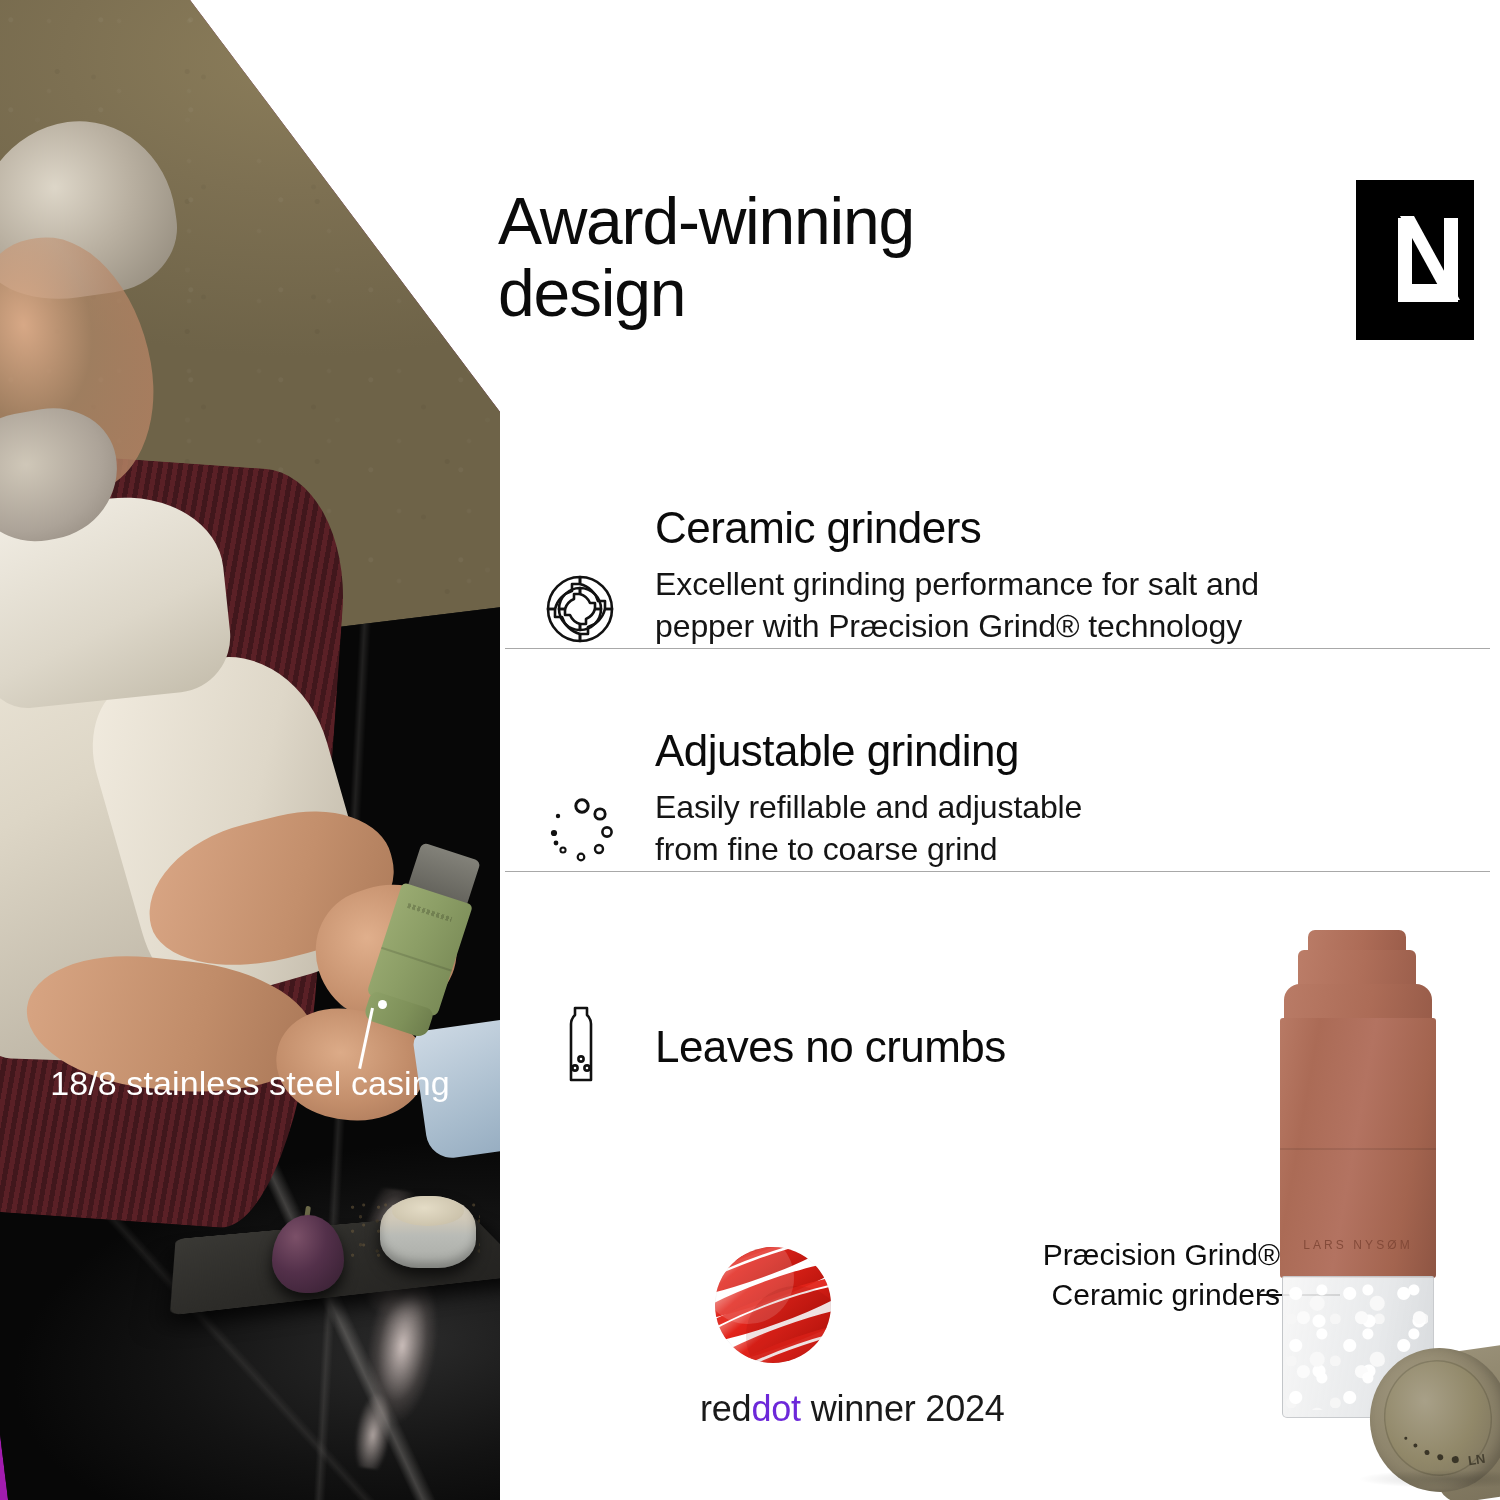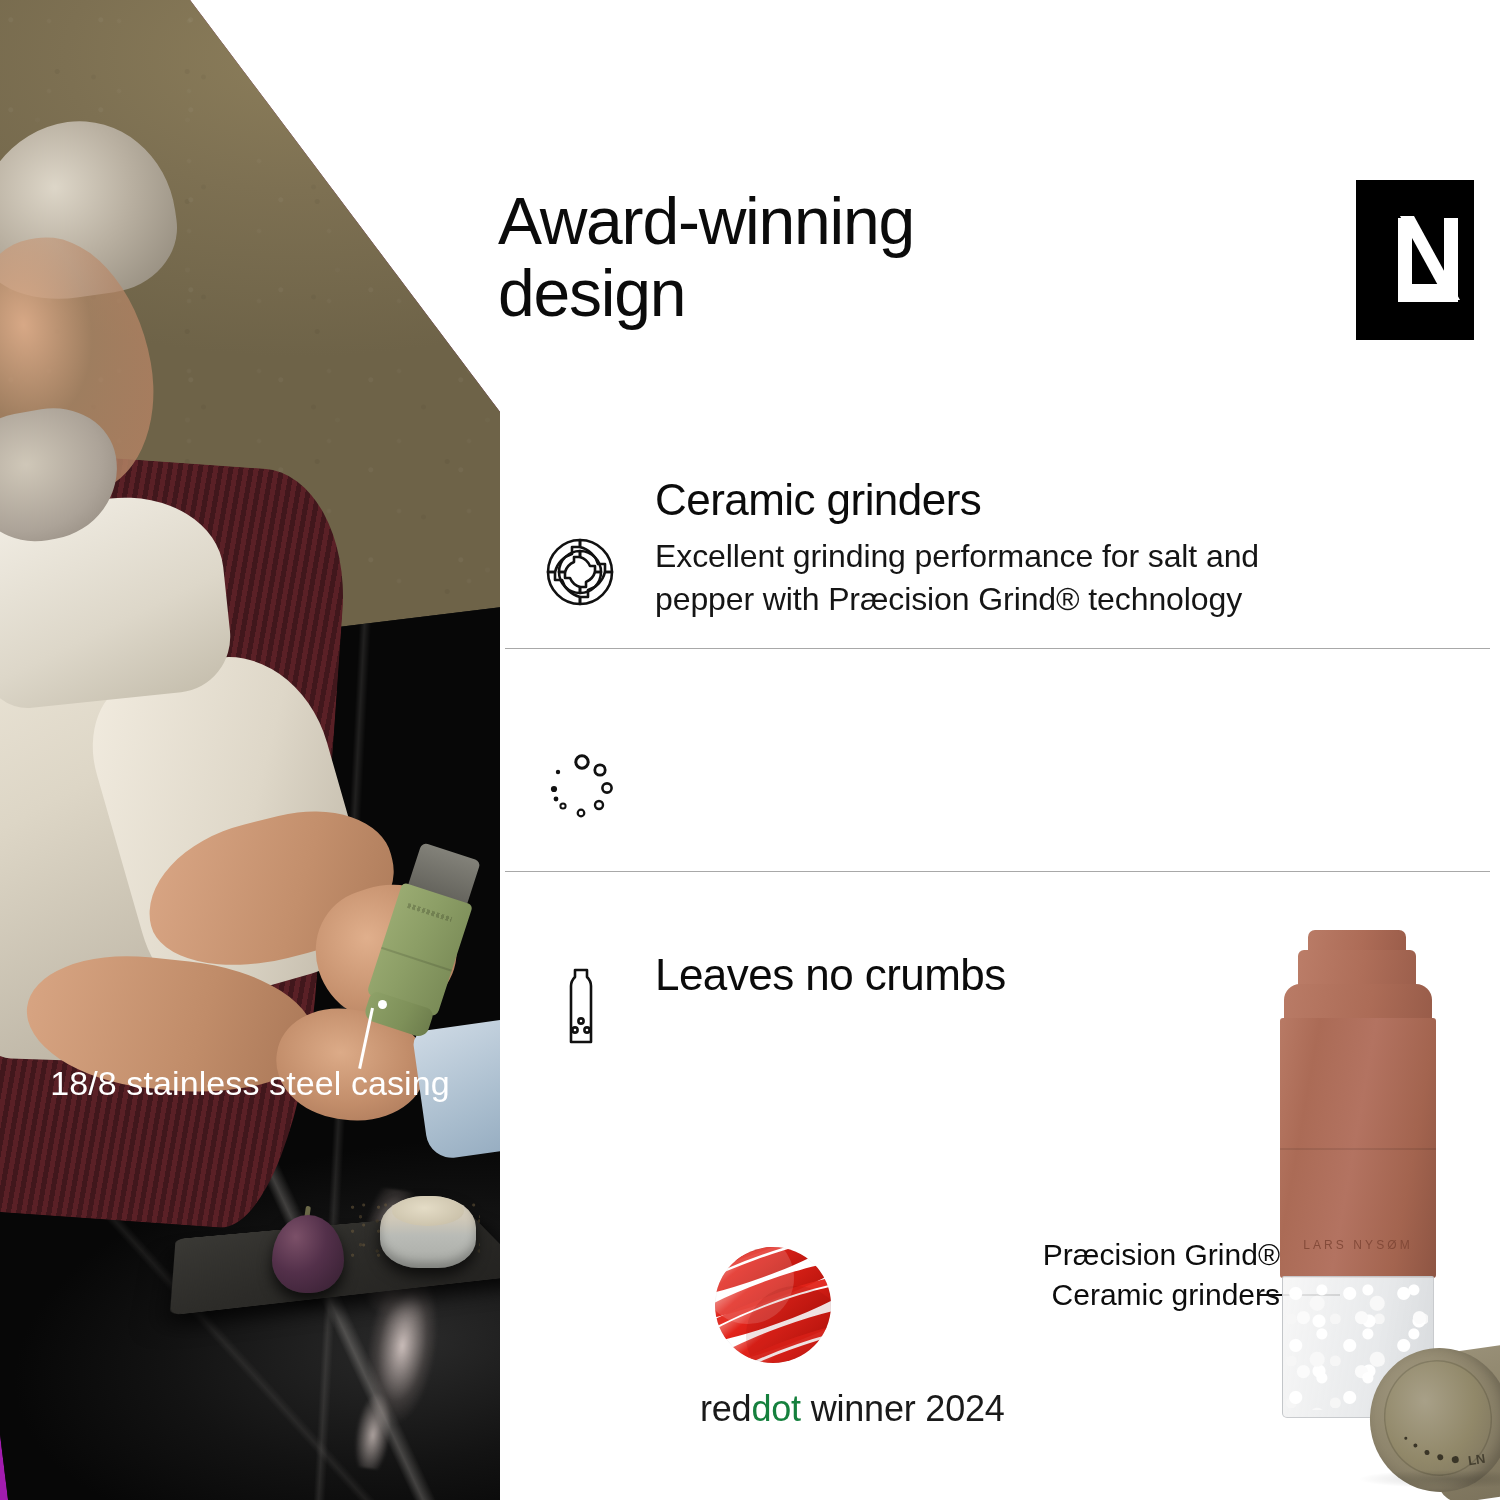--- a/index.html
+++ b/index.html
@@ -216,42 +216,42 @@
     font-weight:400;
     white-space:pre-line;
   }
   .logo-box{
     position:absolute;left:1356px;top:180px;width:118px;height:160px;background:#000;
   }
   .logo-box svg{position:absolute;left:0;top:0;}
 
   
   .features{position:absolute;left:505px;top:440px;width:985px;}
-  .feature{position:relative;display:flex;align-items:center;}
+  .feature{position:relative;display:flex;align-items:flex-end;}
   .feature .icon-wrap{
     width:150px;min-width:150px;display:flex;justify-content:center;align-items:center;
     padding-top:56px;
   }
   .feature .body{padding-top:6px;}
   .f-title{font-size:44px;line-height:1.16;color:#0b0b0b;letter-spacing:-.55px;margin-bottom:10px;}
   .f-desc{font-size:32px;line-height:1.33;color:#151515;letter-spacing:-.1px;white-space:pre-line;}
   .divider{height:1px;background:#8b8b8b;width:985px;opacity:.75;}
 
   .feature-1{height:208px;}
   .feature-2{height:222px;}
   .feature-3{height:210px;}
 
   
   .award{position:absolute;left:700px;top:1240px;width:360px;}
   .award-sphere{position:relative;width:130px;height:130px;margin-left:8px;}
   .award-text{
     position:absolute;left:0;top:148px;width:360px;
     font-size:36px;color:#1a1a1a;letter-spacing:-.2px;white-space:nowrap;
   }
-  .award-text .rd{color:#15803d;}
+  .award-text .rd{color:#6d28d9;}
 
   
   .callout{
     position:absolute;left:960px;top:1235px;width:320px;
     text-align:right;font-size:30px;line-height:1.33;color:#0d0d0d;
     white-space:pre-line;
   }
   .callout-line{
     position:absolute;left:1258px;top:1294px;width:82px;height:2px;background:#111;
   }
@@ -444,20 +444,25 @@
             <circle cx="58" cy="56" r="4" stroke-width="2.4"></circle>
             <circle cx="40" cy="64" r="3.3" stroke-width="2.2"></circle>
             <circle cx="22" cy="57" r="2.6" stroke-width="2"></circle>
           </g>
           <g fill="#111">
             <circle cx="13" cy="40" r="3.1"></circle>
             <circle cx="17" cy="23" r="2.2"></circle>
             <circle cx="15" cy="50" r="2.4"></circle>
           </g>
         </svg>
+      </div>
+      <div class="body">
+        <div class="f-title">Adjustable grinding</div>
+        <div class="f-desc">Easily refillable and adjustable
+from fine to coarse grind</div>
       </div>
     </div>
     <div class="divider"></div>
 
     <div class="feature feature-3">
       <div class="icon-wrap">
         <svg width="78" height="78" viewBox="0 0 78 78" aria-hidden="true">
           <g fill="none" stroke="#111" stroke-width="2.6" stroke-linejoin="round">
             <path d="M30 76 L30 20 C30 16 32 13 34 11 L34 4 L46 4 L46 11
                      C48 13 50 16 50 20 L50 76 Z"></path>

